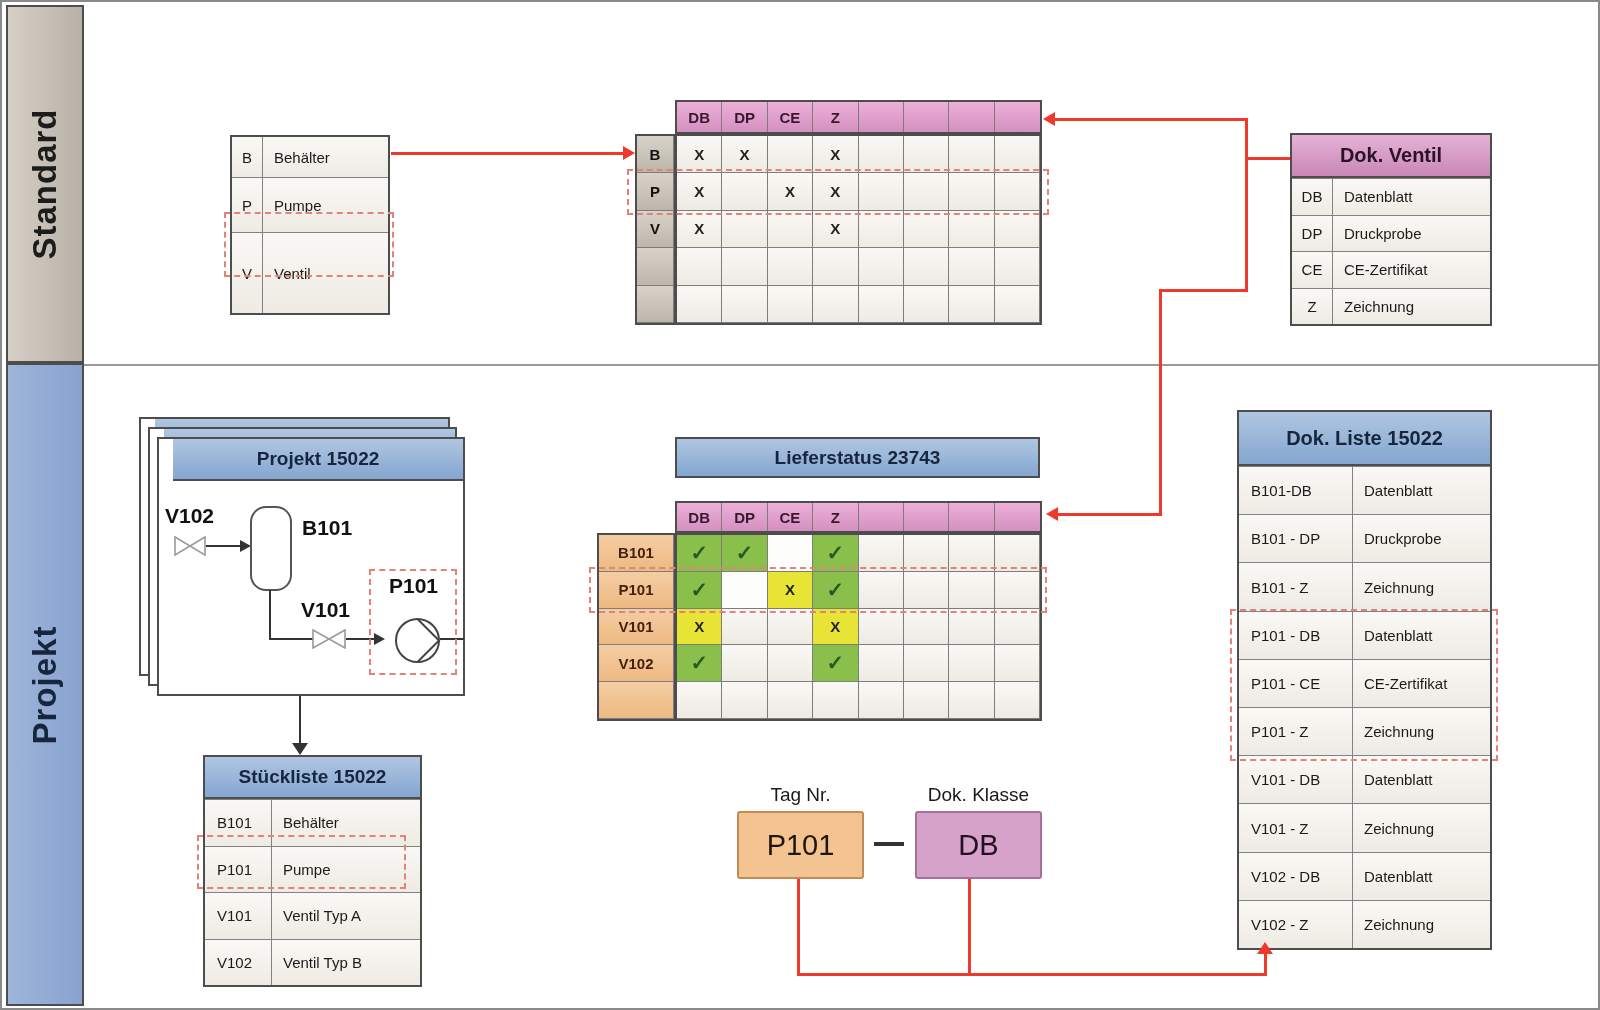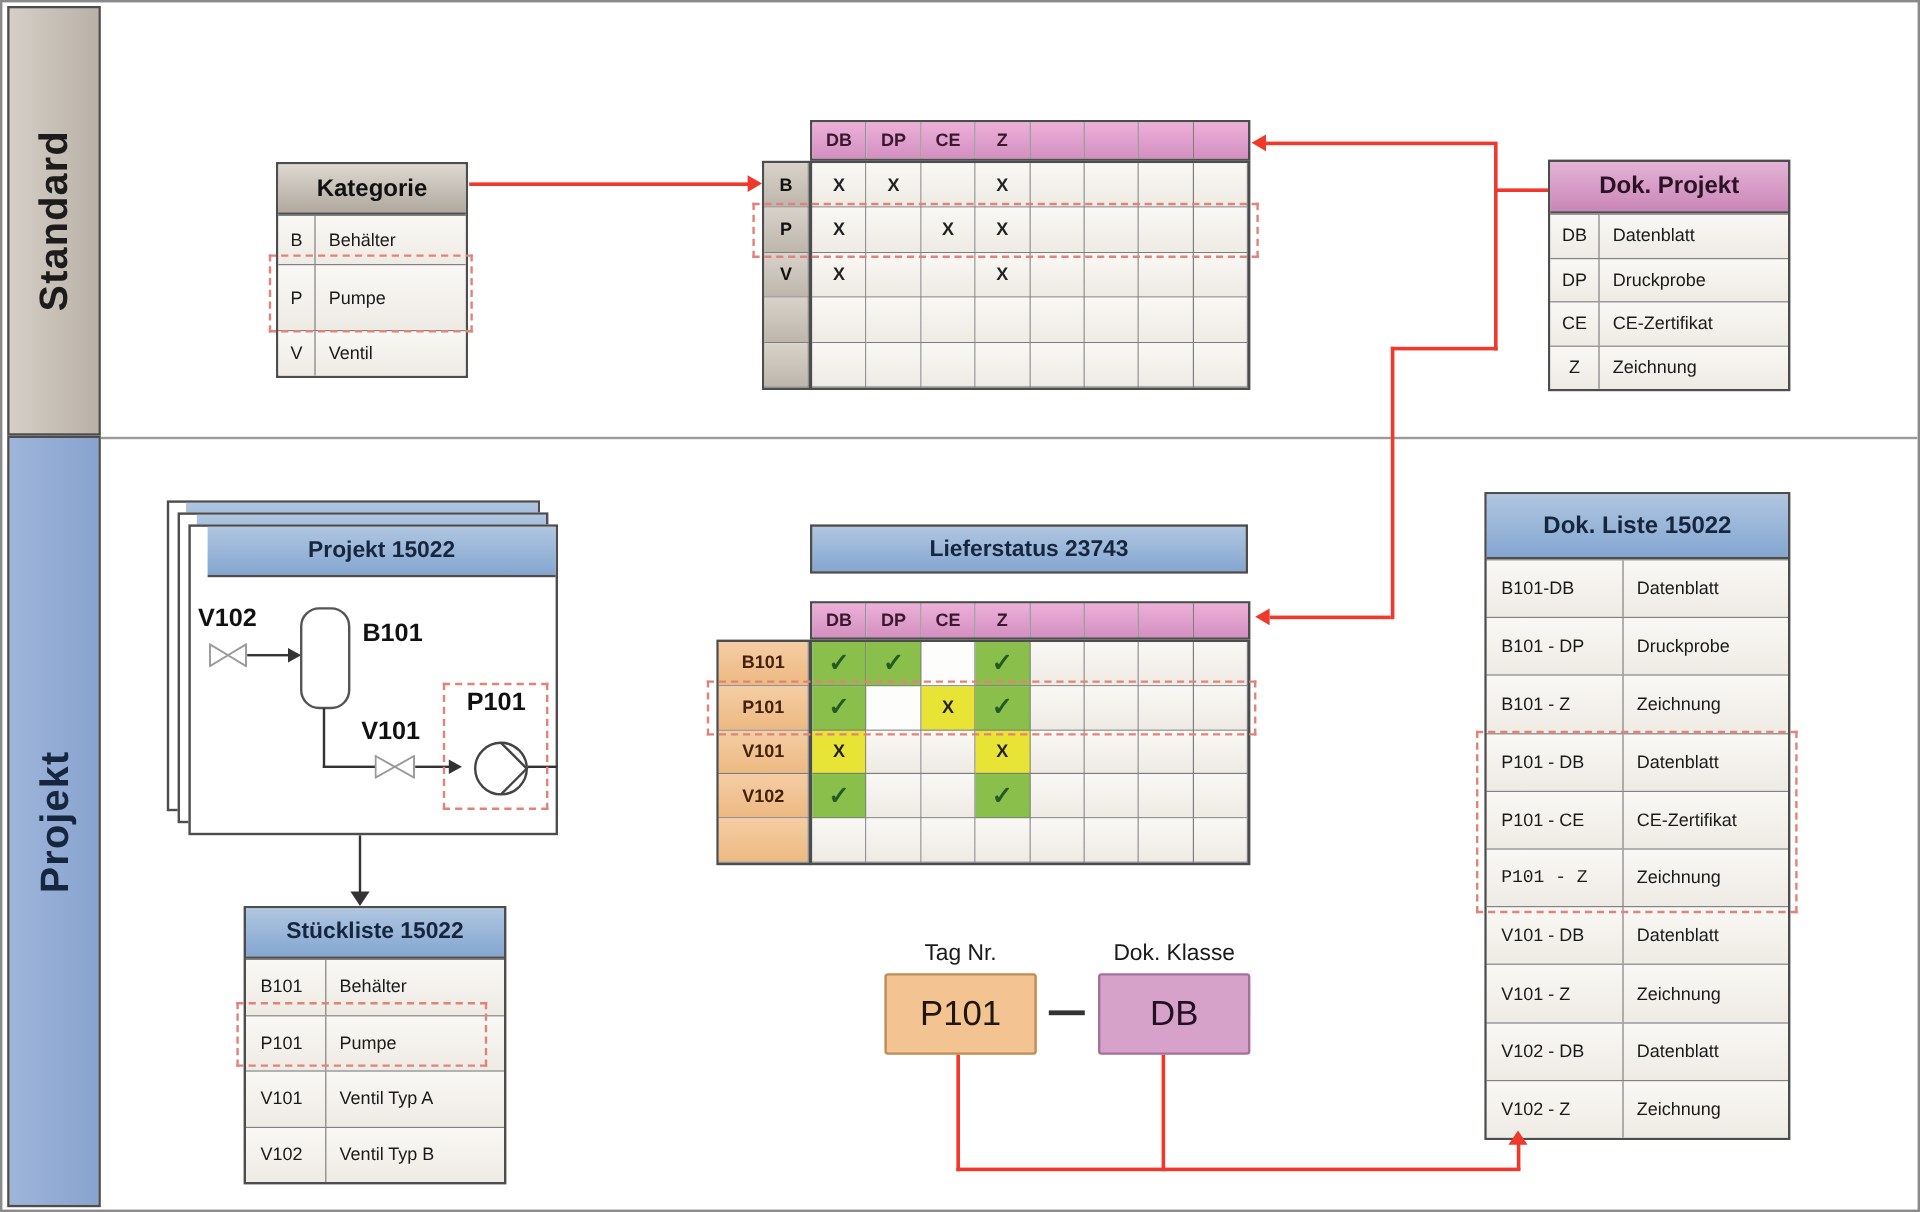--- a/index.html
+++ b/index.html
@@ -71,21 +71,20 @@
 
   <div class="abs lane lane-standard" style="left:4px;top:3px;width:78px;height:358px;">
     <span>Standard</span>
   </div>
   <div class="abs lane lane-projekt" style="left:4px;top:361px;width:78px;height:643px;">
     <span>Projekt</span>
   </div>
   <div class="abs divider" style="left:82px;top:362px;width:1514px;height:2px;"></div>
 
   <div class="abs tbl" style="left:228px;top:133px;width:160px;height:180px;">
-    <div class="tbl-hdr hdr-gray" style="height:40px;">Kategorie</div>
     <div class="kv-row" style="flex:0 0 40px;">
       <div class="kv-key" style="width:30px;">B</div>
       <div class="kv-val">Behälter</div>
     </div>
     <div class="kv-row" style="flex:0 0 54px;">
       <div class="kv-key" style="width:30px;">P</div>
       <div class="kv-val">Pumpe</div>
     </div>
     <div class="kv-row" style="flex:1;">
       <div class="kv-key" style="width:30px;">V</div>
@@ -152,21 +151,21 @@
     <div class="m-cell"></div>
     <div class="m-cell"></div>
     <div class="m-cell"></div>
     <div class="m-cell"></div>
     <div class="m-cell"></div>
     <div class="m-cell"></div>
   </div>
   <div class="abs dash" style="left:625px;top:167px;width:422px;height:46px;"></div>
 
   <div class="abs tbl" style="left:1288px;top:131px;width:202px;height:193px;">
-    <div class="tbl-hdr hdr-pink" style="height:41px;">Dok. Projekt</div>
+    <div class="tbl-hdr hdr-pink" style="height:41px;">Dok. Ventil</div>
     <div class="kv-row">
       <div class="kv-key" style="width:40px;">DB</div>
       <div class="kv-val">Datenblatt</div>
     </div>
     <div class="kv-row">
       <div class="kv-key" style="width:40px;">DP</div>
       <div class="kv-val">Druckprobe</div>
     </div>
     <div class="kv-row">
       <div class="kv-key" style="width:40px;">CE</div>
@@ -332,21 +331,21 @@
     </div>
     <div class="kv-row">
       <div class="kv-key lft" style="width:101px;">P101 - DB</div>
       <div class="kv-val">Datenblatt</div>
     </div>
     <div class="kv-row">
       <div class="kv-key lft" style="width:101px;">P101 - CE</div>
       <div class="kv-val">CE-Zertifikat</div>
     </div>
     <div class="kv-row">
-      <div class="kv-key lft" style="width:101px;font-family:Liberation Mono, monospace;">P101 - Z</div>
+      <div class="kv-key lft" style="width:101px;">P101 - Z</div>
       <div class="kv-val">Zeichnung</div>
     </div>
     <div class="kv-row">
       <div class="kv-key lft" style="width:101px;">V101 - DB</div>
       <div class="kv-val">Datenblatt</div>
     </div>
     <div class="kv-row">
       <div class="kv-key lft" style="width:101px;">V101 - Z</div>
       <div class="kv-val">Zeichnung</div>
     </div>

